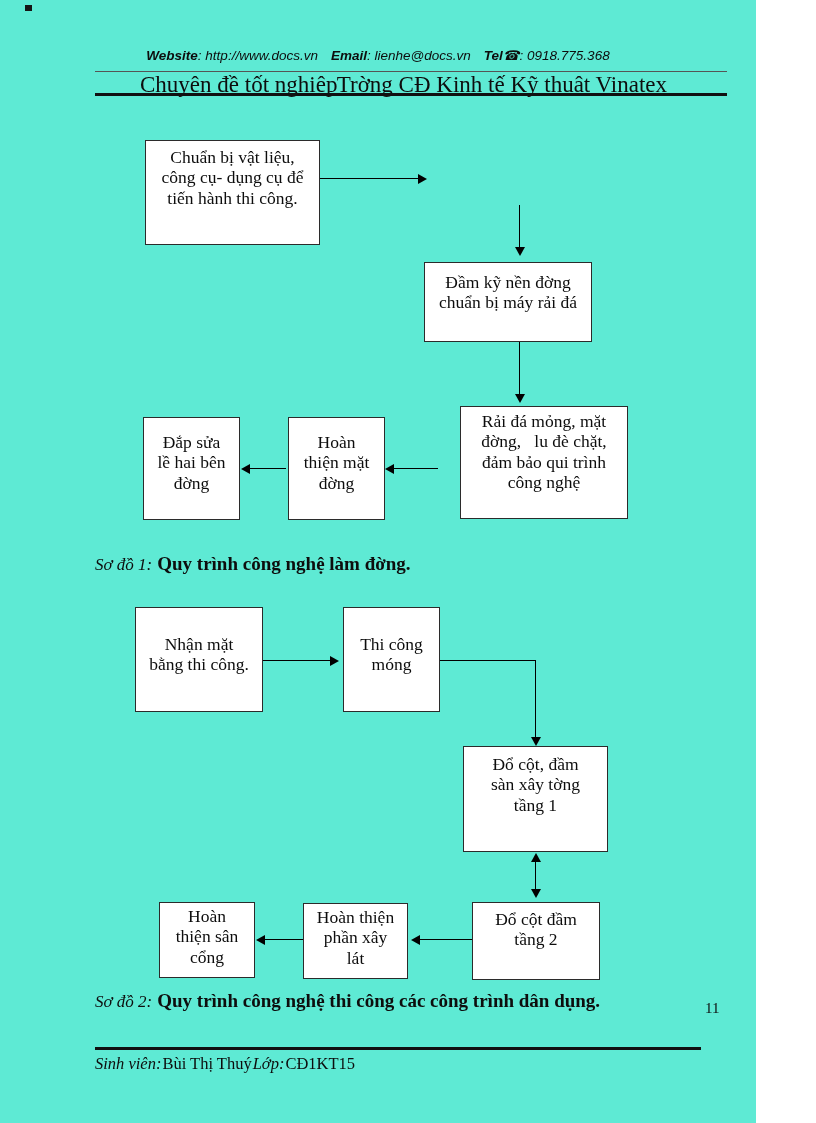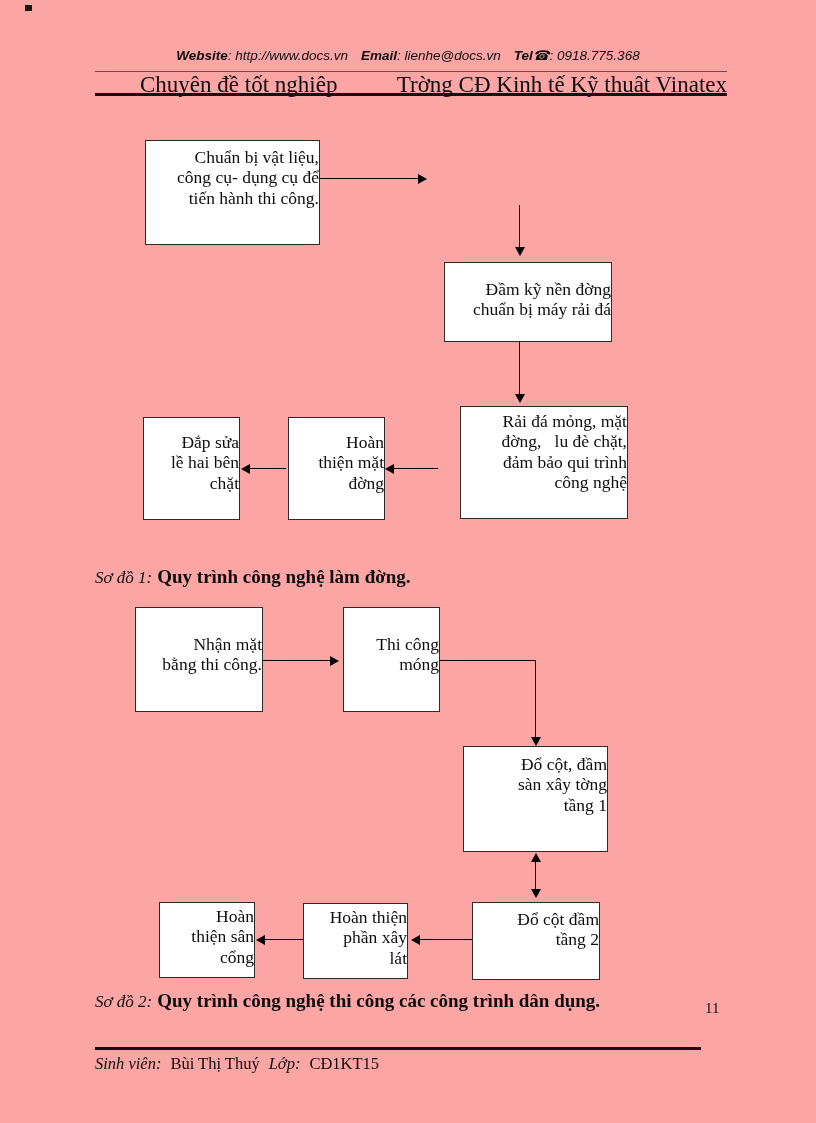--- a/index.html
+++ b/index.html
@@ -1,55 +1,55 @@
 <!DOCTYPE html>
 <html><head>
 <meta charset="utf-8">
 <title></title>
 <style>
   html,body{margin:0;padding:0;background:#ffffff;}
-  .page{position:relative;width:816px;height:1123px;background:#fca5a5;
+  .page{position:relative;width:756px;height:1123px;background:#5eead4;
         font-family:"Liberation Serif",serif;color:#000;overflow:hidden;}
 
   
   .contact{position:absolute;top:47px;left:0;width:100%;text-align:center;
            font-family:"Liberation Sans",sans-serif;font-style:italic;
            font-size:13.5px;color:#0d0d0d;}
   .contact .lbl{font-weight:bold;}
   .contact .gap{margin-left:13px;}
   .thin-rule{position:absolute;left:95px;top:71px;width:632px;height:1px;background:#555;}
   .thick-rule{position:absolute;left:95px;top:93px;width:632px;height:3px;background:#111;}
   .htitle{position:absolute;top:72px;font-size:23px;color:#0d0d0d;}
   .htitle.l{left:140px;}
   .htitle.r{right:89px;}
 
   
   .fbox{position:absolute;border:1.5px solid #2b2b2b;background:#fff;
-        box-sizing:border-box;text-align:right;font-size:17.5px;line-height:1.16;
+        box-sizing:border-box;text-align:center;font-size:17.5px;line-height:1.16;
         white-space:pre-wrap;color:#0d0d0d;}
 
   
   .hline{position:absolute;height:1.3px;background:#000;}
   .vline{position:absolute;width:1.3px;background:#000;}
   .arr{position:absolute;width:0;height:0;}
   .arr.r{border-top:5px solid transparent;border-bottom:5px solid transparent;border-left:9px solid #000;}
   .arr.l{border-top:5px solid transparent;border-bottom:5px solid transparent;border-right:9px solid #000;}
   .arr.d{border-left:5px solid transparent;border-right:5px solid transparent;border-top:9px solid #000;}
   .arr.u{border-left:5px solid transparent;border-right:5px solid transparent;border-bottom:9px solid #000;}
 
   
   .caption{position:absolute;left:95px;font-size:17px;color:#0d0d0d;}
   .caption .clbl{font-style:italic;}
   .caption .ctxt{font-weight:bold;font-size:19px;margin-left:5px;}
 
   
   .footer-rule{position:absolute;left:95px;top:1047px;width:606px;height:3px;background:#111;}
   .footer-text{position:absolute;left:95px;top:1054px;font-size:16.5px;color:#0d0d0d;}
   .footer-text .it{font-style:italic;}
-  .footer-text .sp{margin-left:9px;}
+  .footer-text .sp{margin-left:1px;}
   .page-num{position:absolute;left:705px;top:1000px;font-size:15px;color:#0d0d0d;}
 
   .corner-mark{position:absolute;left:25px;top:5px;width:7px;height:6px;background:#151515;}
 </style>
 </head>
 <body>
 
 <div class="page">
 
   <div class="corner-mark"></div>
@@ -57,49 +57,49 @@
   <div class="contact"><span class="lbl">Website</span><span>: http://www.docs.vn</span><span class="lbl gap">Email</span><span>: lienhe@docs.vn</span><span class="lbl gap">Tel</span><span>☎</span><span>: 0918.775.368</span></div>
 
   <div class="thin-rule"></div>
   <div class="htitle l">Chuyên đề tốt nghiệp</div>
   <div class="htitle r">Trờng   CĐ Kinh tế Kỹ thuật Vinatex</div>
   <div class="thick-rule"></div>
 
   <div class="fbox" style="left:145px;top:140px;width:175px;height:105px;padding-top:6px;">Chuẩn bị vật liệu,
 công cụ- dụng cụ để
 tiến hành thi công.</div>
-  <div class="fbox" style="left:444px;top:262px;width:168px;height:80px;padding-top:16px;">Đầm kỹ nền đờng
+  <div class="fbox" style="left:424px;top:262px;width:168px;height:80px;padding-top:9px;">Đầm kỹ nền đờng
 chuẩn bị máy rải đá</div>
   <div class="fbox" style="left:460px;top:406px;width:168px;height:113px;padding-top:4px;">Rải đá mỏng, mặt
 đờng,   lu đè chặt,
 đảm bảo qui trình
 công nghệ</div>
   <div class="fbox" style="left:288px;top:417px;width:97px;height:103px;padding-top:14px;">Hoàn
 thiện mặt
 đờng</div>
   <div class="fbox" style="left:143px;top:417px;width:97px;height:103px;padding-top:14px;">Đắp sửa
 lề hai bên
-chặt</div>
+đờng</div>
 
   <div class="hline" style="left:320px;top:178px;width:99px;"></div>
   <div class="arr r" style="left:418px;top:174px;"></div>
 
   <div class="vline" style="left:519px;top:205px;height:44px;"></div>
   <div class="arr d" style="left:515px;top:247px;"></div>
 
   <div class="vline" style="left:519px;top:342px;height:53px;"></div>
   <div class="arr d" style="left:515px;top:394px;"></div>
 
   <div class="hline" style="left:394px;top:468px;width:44px;"></div>
   <div class="arr l" style="left:385px;top:464px;"></div>
 
   <div class="hline" style="left:250px;top:468px;width:36px;"></div>
   <div class="arr l" style="left:241px;top:464px;"></div>
 
-  <div class="caption" style="top:553px;margin-top:13px;"><span class="clbl">Sơ đồ 1:</span><span class="ctxt">Quy trình công nghệ làm đờng.</span></div>
+  <div class="caption" style="top:553px;"><span class="clbl">Sơ đồ 1:</span><span class="ctxt">Quy trình công nghệ làm đờng.</span></div>
 
   <div class="fbox" style="left:343px;top:607px;width:97px;height:105px;padding-top:26px;">Thi công
 móng</div>
   <div class="fbox" style="left:135px;top:607px;width:128px;height:105px;padding-top:26px;">Nhận mặt
 bằng thi công.</div>
   <div class="fbox" style="left:463px;top:746px;width:145px;height:106px;padding-top:7px;">Đổ cột, đầm
 sàn xây tờng
 tầng 1</div>
   <div class="fbox" style="left:472px;top:902px;width:128px;height:78px;padding-top:6px;">Đổ cột đầm
 tầng 2</div>

